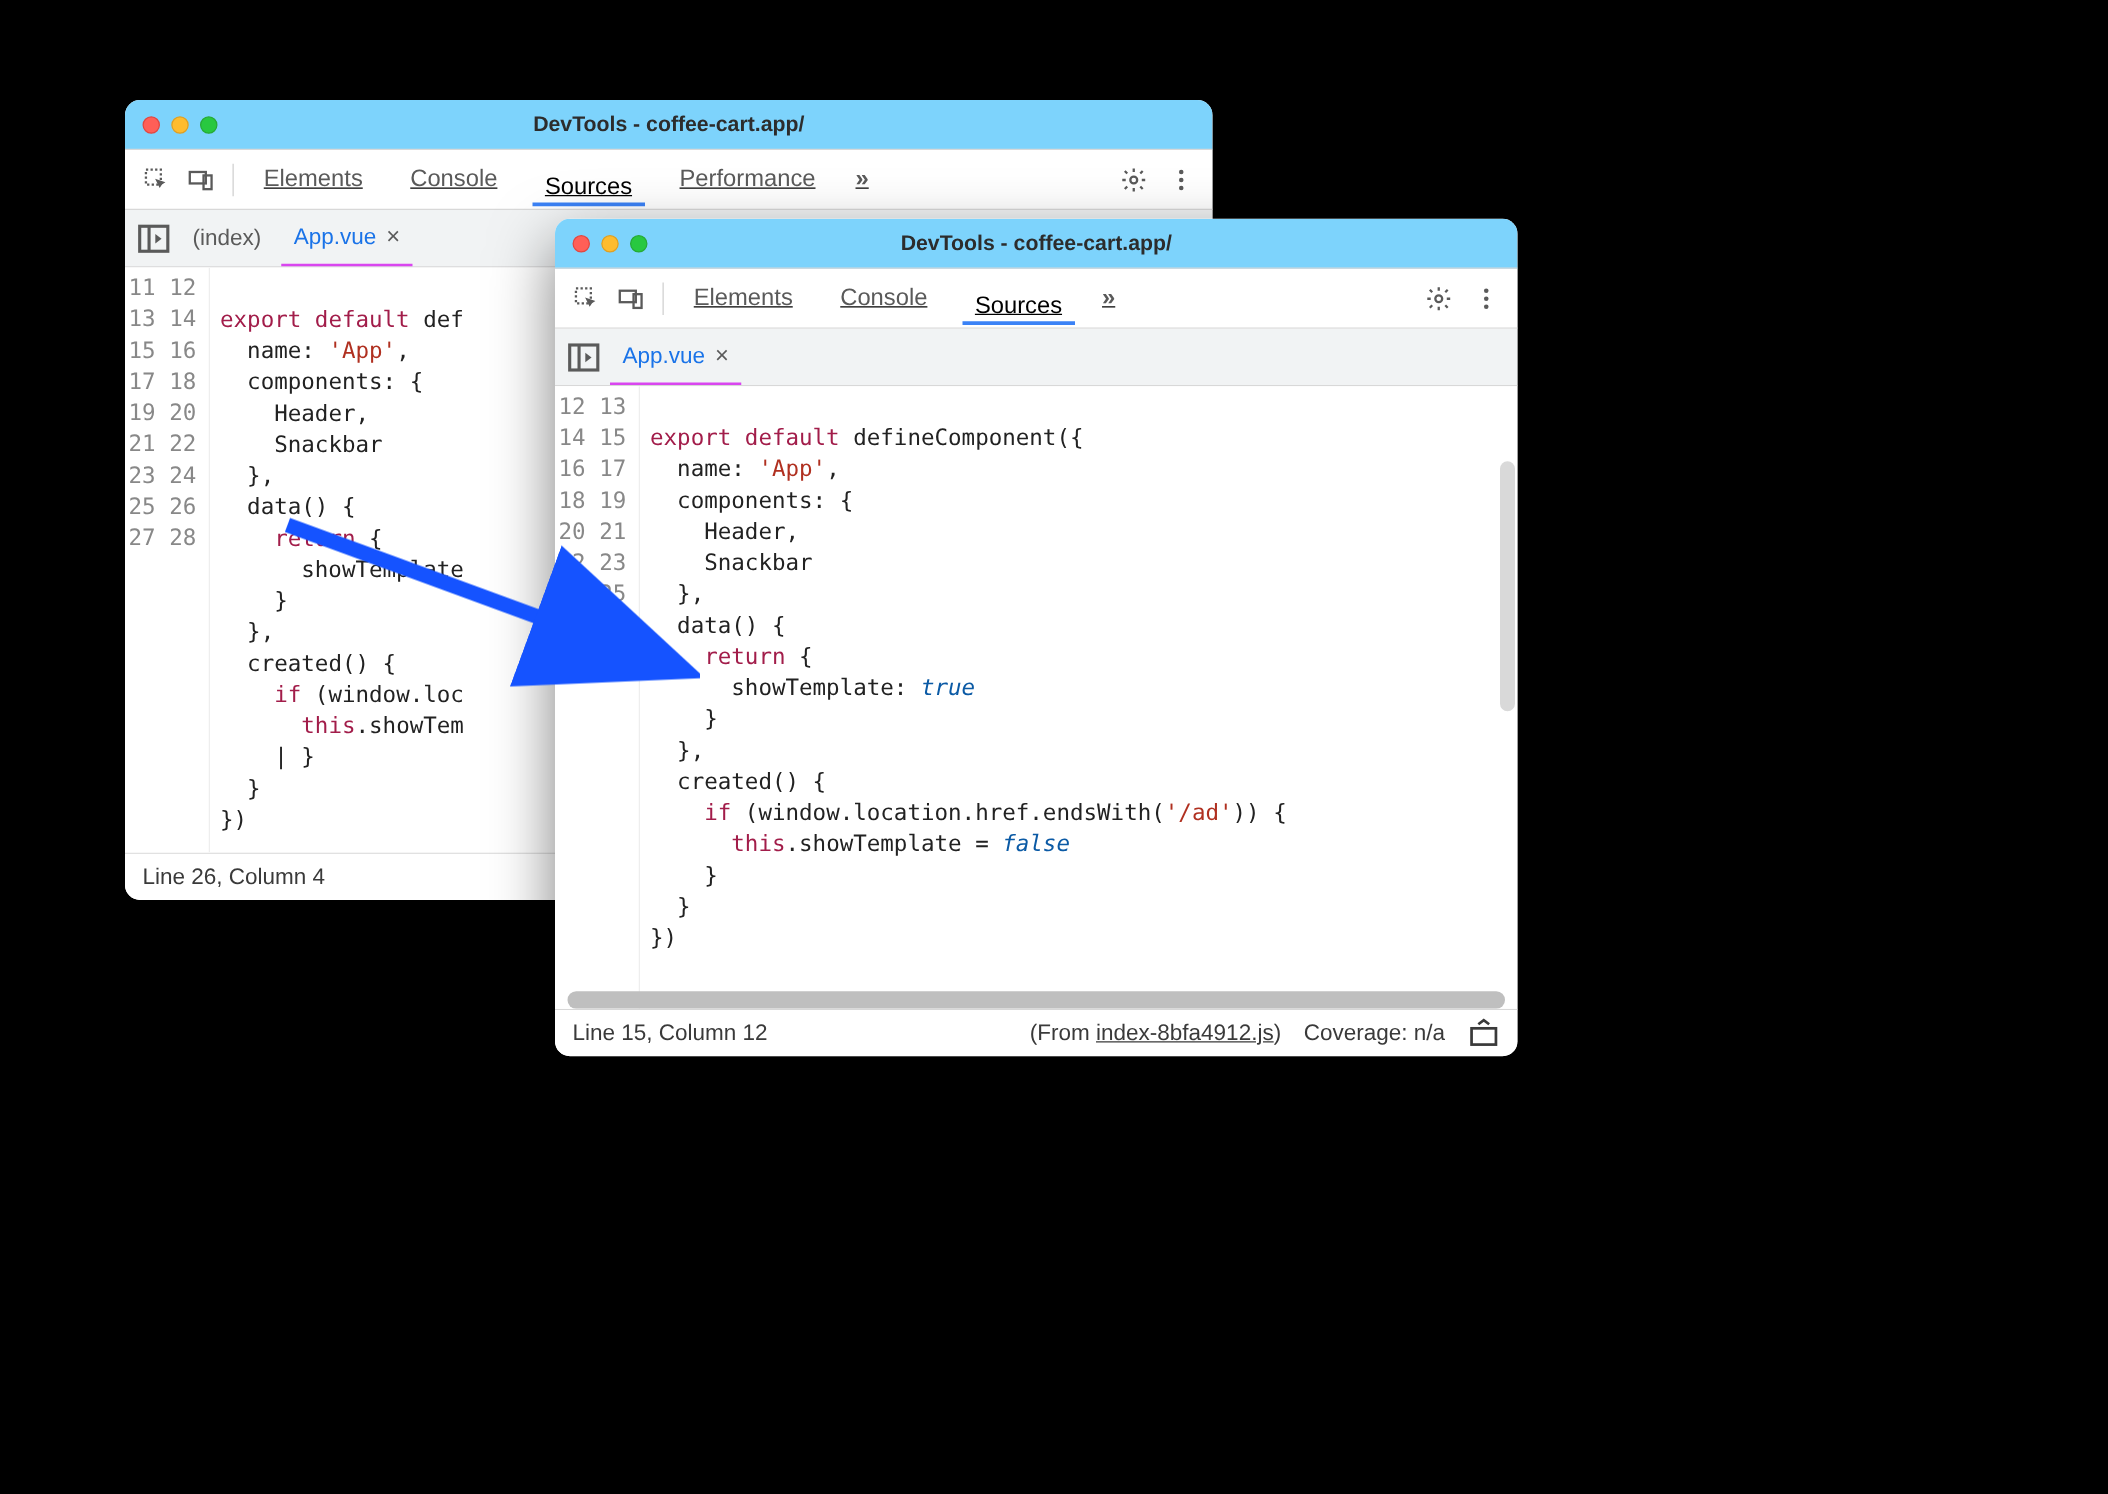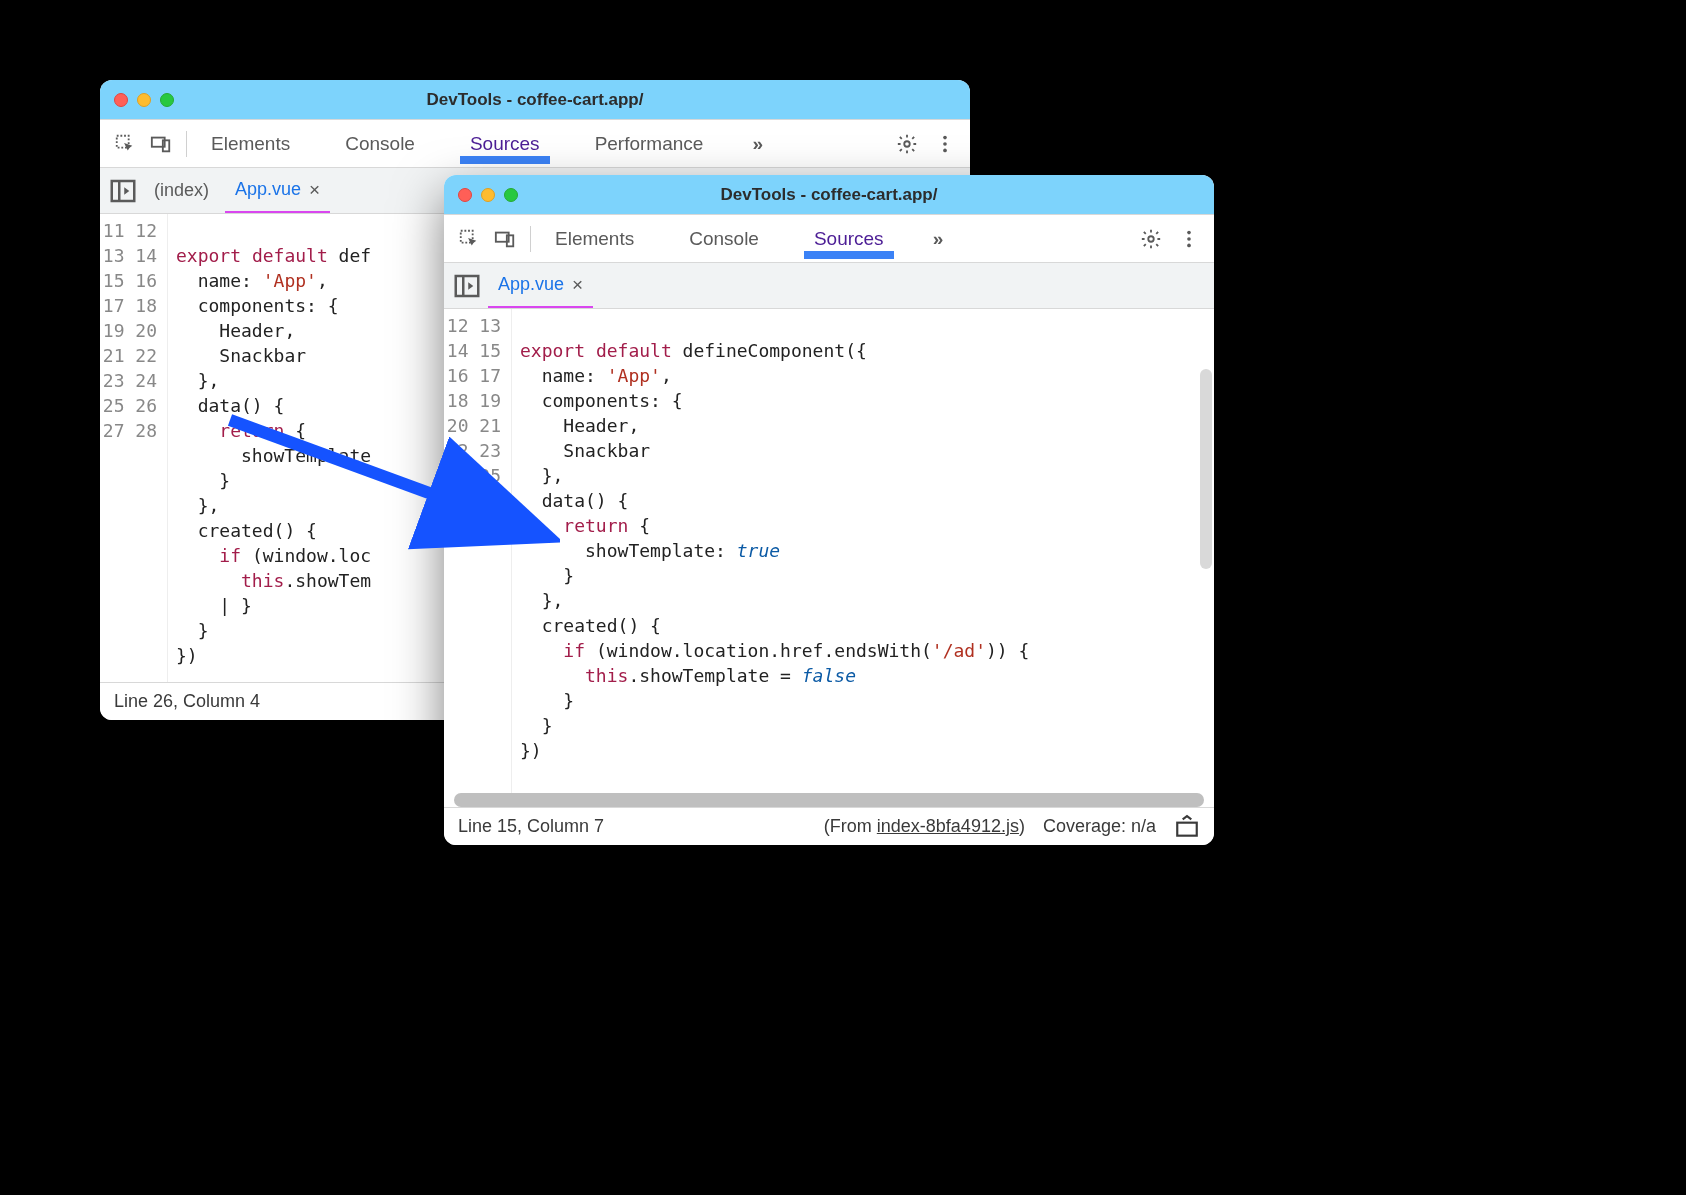--- a/index.html
+++ b/index.html
@@ -52,23 +52,23 @@
     background:#fff;
   }
   .toolbar .icn {
     width: 34px; height: 34px;
     display:flex; align-items:center; justify-content:center;
     color:#5a5a5a;
     cursor:pointer;
   }
   .toolbar .icn svg { width:22px; height:22px; }
   .toolbar .divider { width:1px; height:26px; background:#d0d0d0; margin:0 6px;}
-  .tabs-panel { display:flex; gap:35px; align-items:flex-start; flex:1; padding-left:6px;}
+  .tabs-panel { display:flex; gap:18px; align-items:flex-end; flex:1; padding-left:6px;text-decoration:underline;}
   .tab-label { font-size:19px; color:#5a5a5a; padding:10px 10px; cursor:pointer; white-space:nowrap;}
-  .tab-label.active { color:#4c1d95; border-bottom:8px solid #3b82f6; padding-bottom:1px;}
+  .tab-label.active { color:#000000; border-bottom:3px solid #3b82f6; padding-bottom:1px;}
   .right-icons { display:flex; align-items:center; gap:4px; margin-left:auto;}
   .subbar {
     height: 46px; background:#f1f3f4; border-bottom:1px solid #d8d8d8;
     display:flex; align-items:center; padding:0 8px; gap:6px;
   }
   .subbar .icn { width:30px; height:30px; display:flex; align-items:center; justify-content:center; color:#5a5a5a; cursor:pointer;}
   .file-tab {
     display:flex; align-items:center; gap:8px;
     padding:0 10px; height:100%;
     font-size:18px; color:#5a5a5a; cursor:pointer;
@@ -322,21 +322,21 @@
       <span class="kw">this</span><span>.showTemplate = </span><span class="lit">false</span>
     <span>}</span>
   <span>}</span>
 <span>})</span>
     </div>
     <div class="scrollbar-v" style="top:60px;height:200px;"></div>
     <div class="scrollbar-h"></div>
   </div>
 
   <div class="statusbar">
-    <span>Line 15, Column 7</span>
+    <span>Line 15, Column 12</span>
     <span class="grow"></span>
     <span>
       <span>(From </span><a>index-8bfa4912.js</a><span>)</span>
     </span>
     <span>Coverage: n/a</span>
     <div class="icn" style="width:26px;height:26px;">
       <svg viewBox="0 0 24 24" fill="none" stroke="currentColor" stroke-width="2">
           <rect x="3" y="8" width="18" height="12"></rect>
           <path d="M8 5l4-3 4 3"></path>
         </svg>

